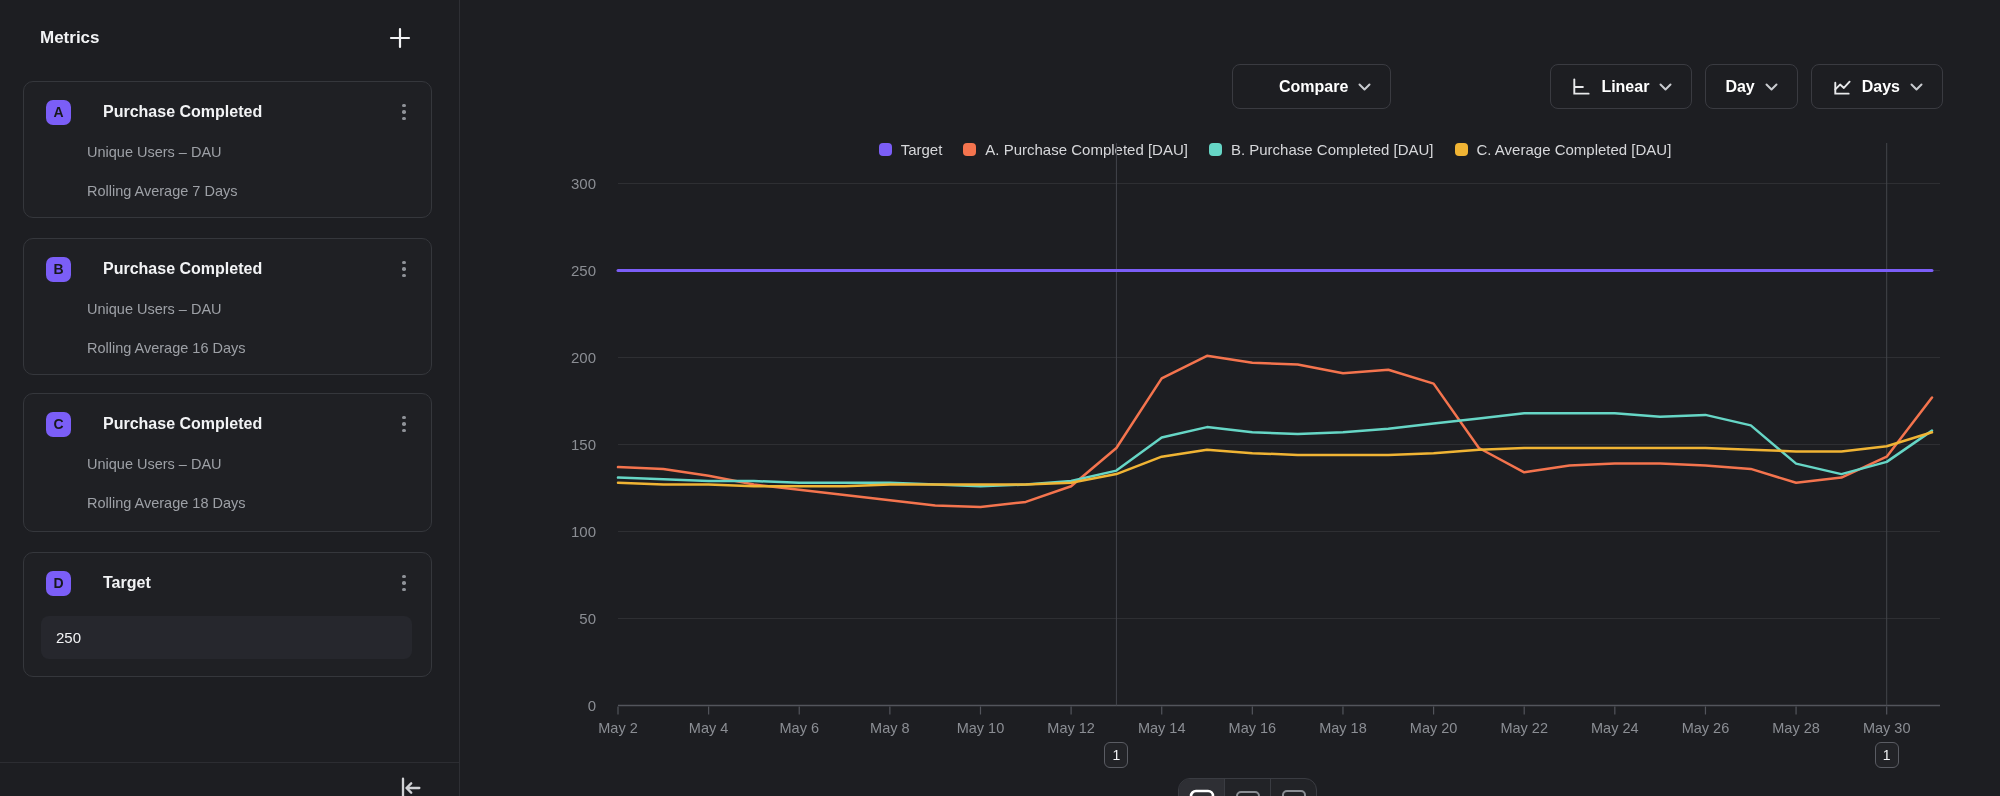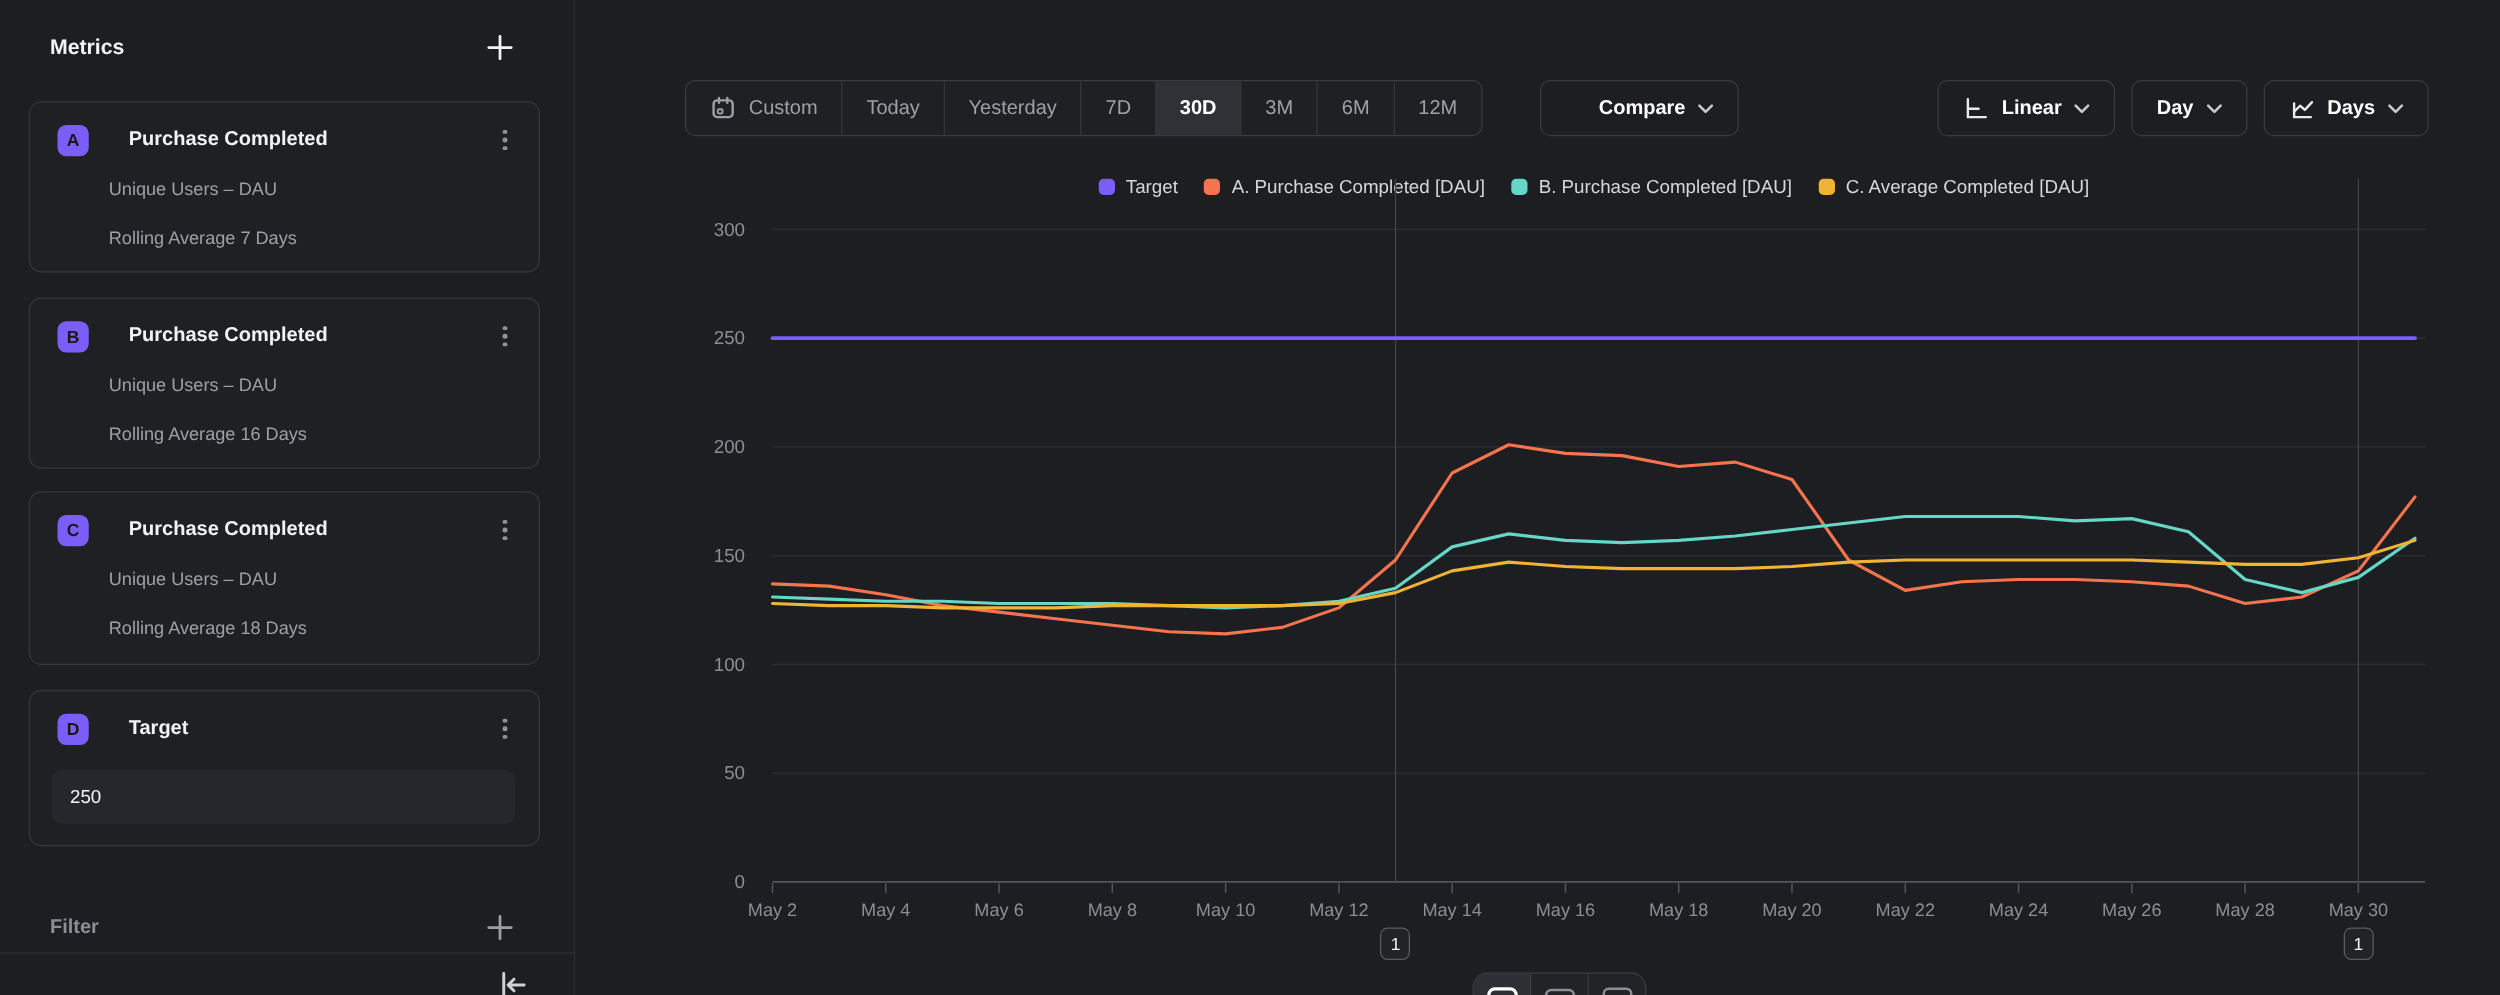--- a/index.html
+++ b/index.html
@@ -113,55 +113,30 @@
       <span class="card-title">Target</span>
       <span class="kebab">
           <i></i>
           <i></i>
           <i></i>
         </span>
     </div>
     <input class="target-input" type="text" value="250" style="">
   </div>
 
-  <div class="filter-row">
-    <span class="filter-title">Filter</span>
-    <span class="icon-btn">
-      <svg width="24" height="24" viewBox="0 0 24 24">
-          <path d="M12 3v18M3 12h18" stroke="#9da0a6" stroke-width="2.2" stroke-linecap="round" fill="none"></path>
-        </svg>
-    </span>
-  </div>
   <div class="sidebar-divider"></div>
   <span class="collapse-btn">
     <svg width="28" height="28" viewBox="0 0 24 24">
         <path d="M6 4v16M20 12H9M13 8l-4 4 4 4" stroke="#d0d1d5" stroke-width="2" stroke-linecap="round" stroke-linejoin="round" fill="none"></path>
       </svg>
   </span>
 </div>
 
 <div class="main">
 
-  <div class="date-segmented" id="dateSeg">
-      <div class="seg">
-        <svg width="21" height="21" viewBox="0 0 22 22">
-          <rect x="3" y="4.5" width="16" height="14" rx="3" stroke="#9da0a6" stroke-width="2" fill="none"></rect>
-          <path d="M7.5 2.5v4M14.5 2.5v4" stroke="#9da0a6" stroke-width="2" stroke-linecap="round"></path>
-          <rect x="6.5" y="12" width="4" height="3.5" rx="1" stroke="#9da0a6" stroke-width="1.6" fill="none"></rect>
-        </svg>
-        <span>Custom</span>
-      </div>
-      <div class="seg">Today</div>
-      <div class="seg">Yesterday</div>
-      <div class="seg">7D</div>
-      <div class="seg active">30D</div>
-      <div class="seg">3M</div>
-      <div class="seg">6M</div>
-      <div class="seg">12M</div>
-    </div>
 
   <div class="btn compare-btn">
     <span>Compare</span>
     <svg class="chev" width="13" height="8" viewBox="0 0 13 8">
         <path d="M1.5 1.5 6.5 6.5 11.5 1.5" stroke="#c9cbd0" stroke-width="2" stroke-linecap="round" stroke-linejoin="round" fill="none"></path>
       </svg>
   </div>
 
   <div class="right-controls">
     <div class="btn">

